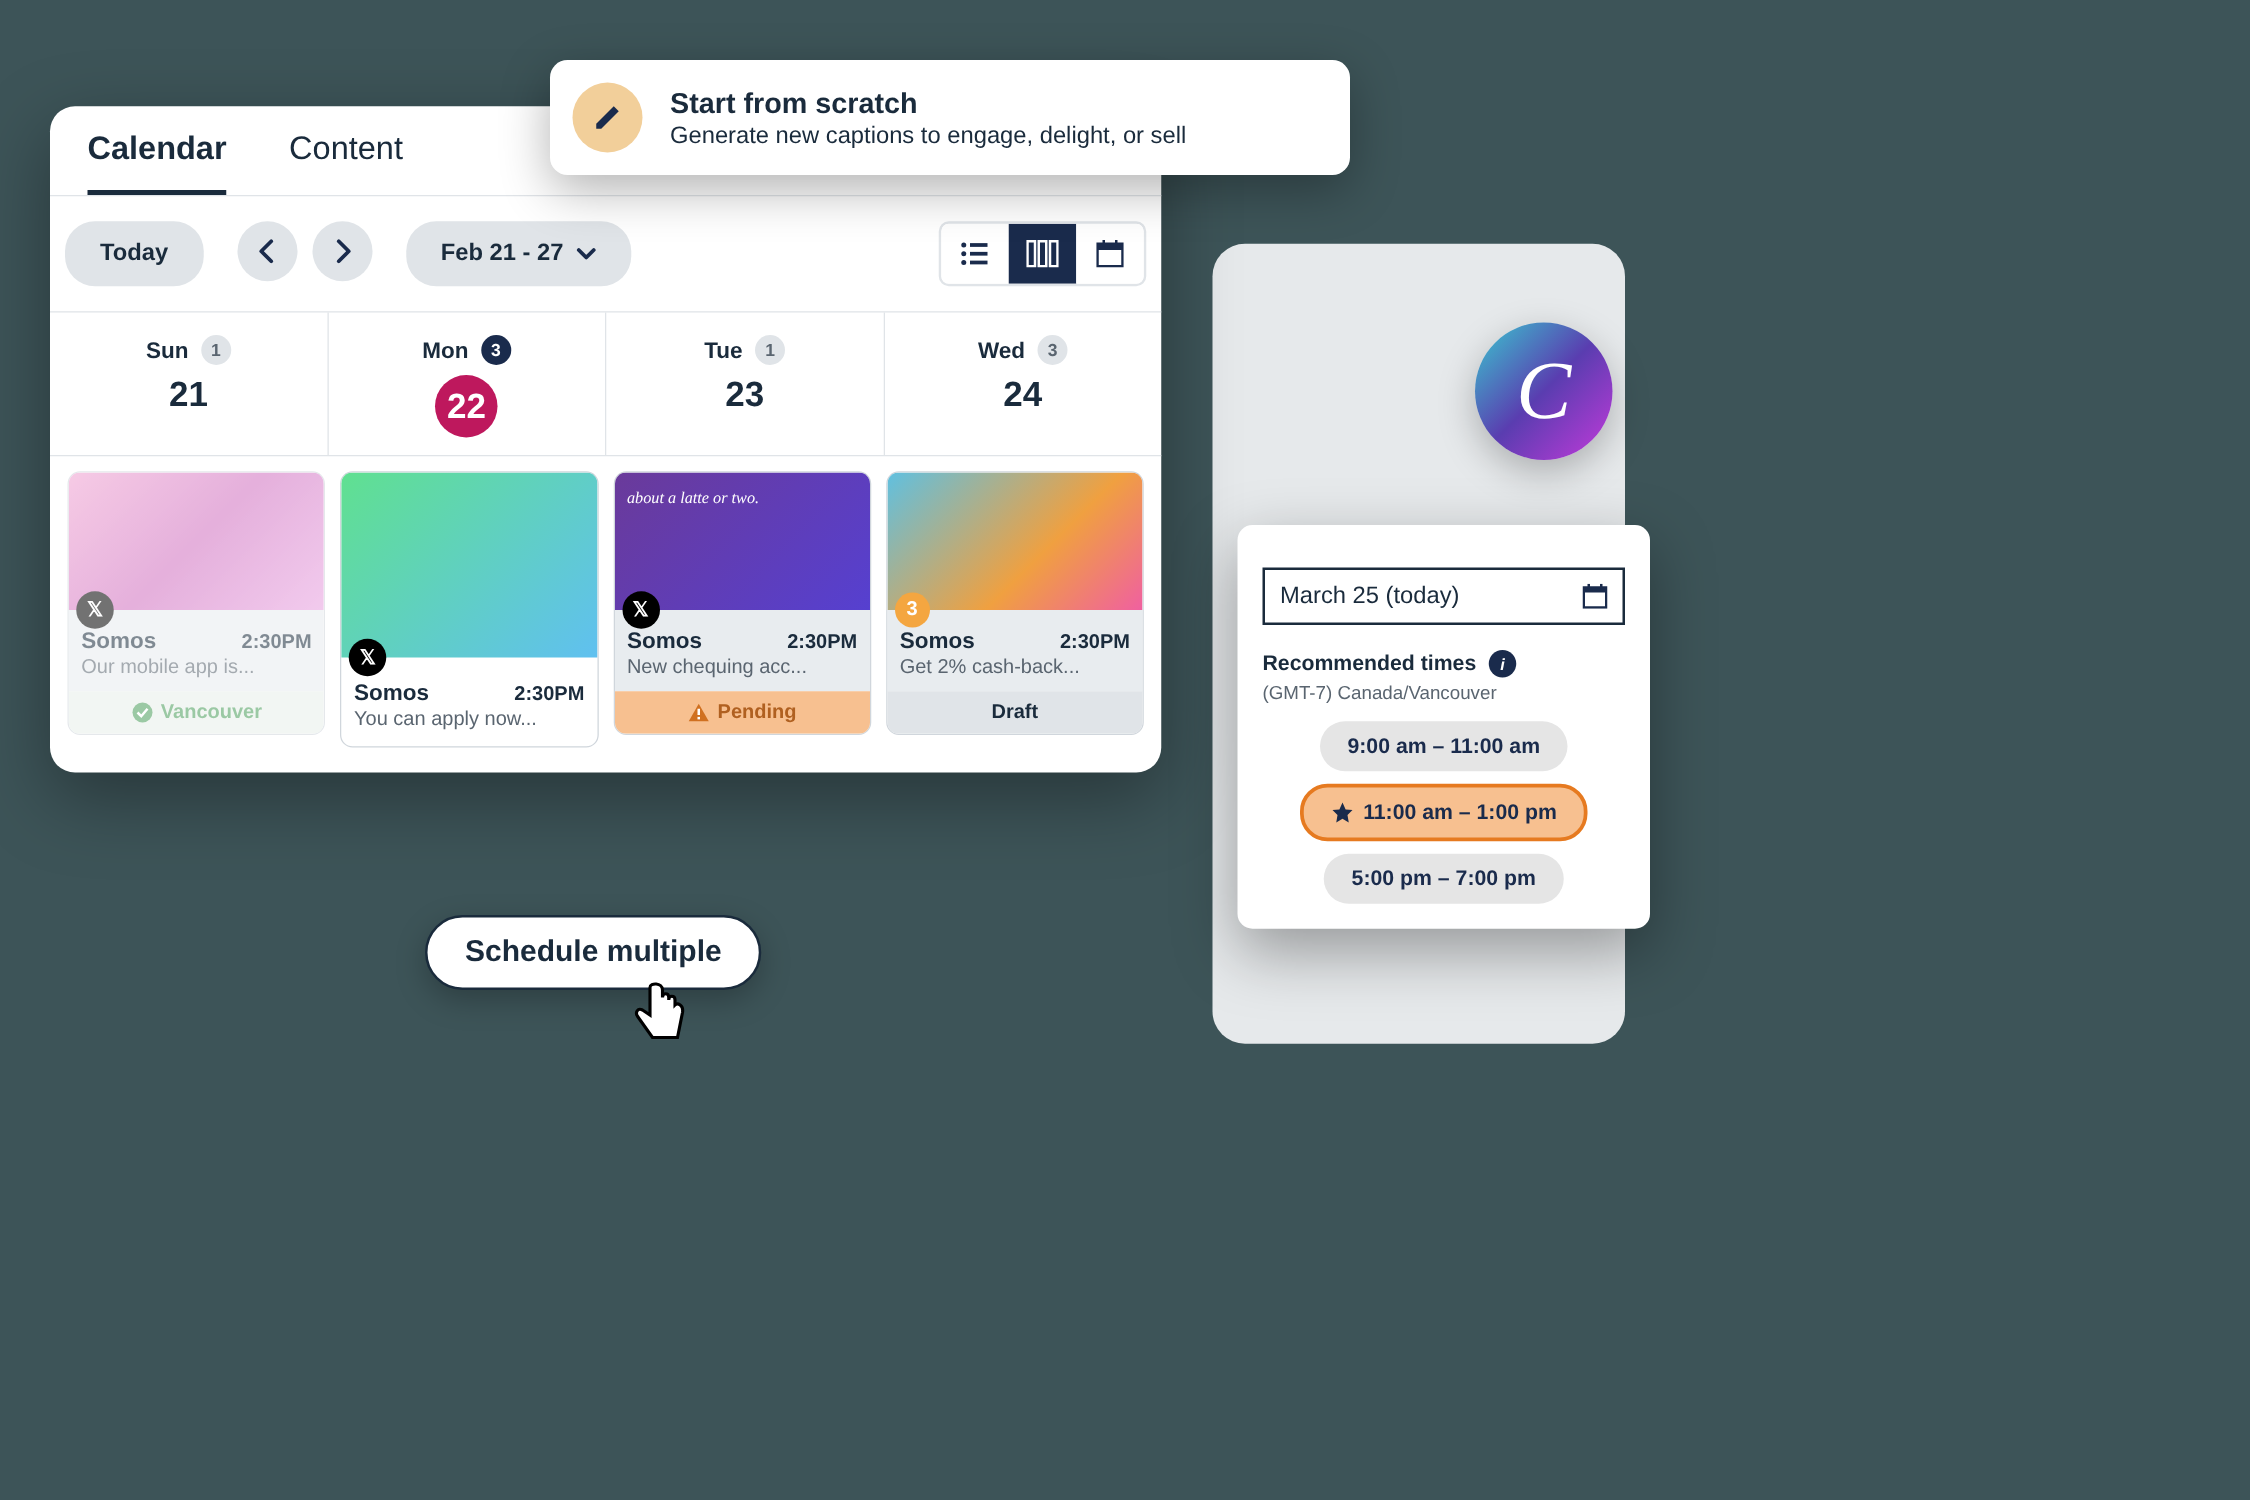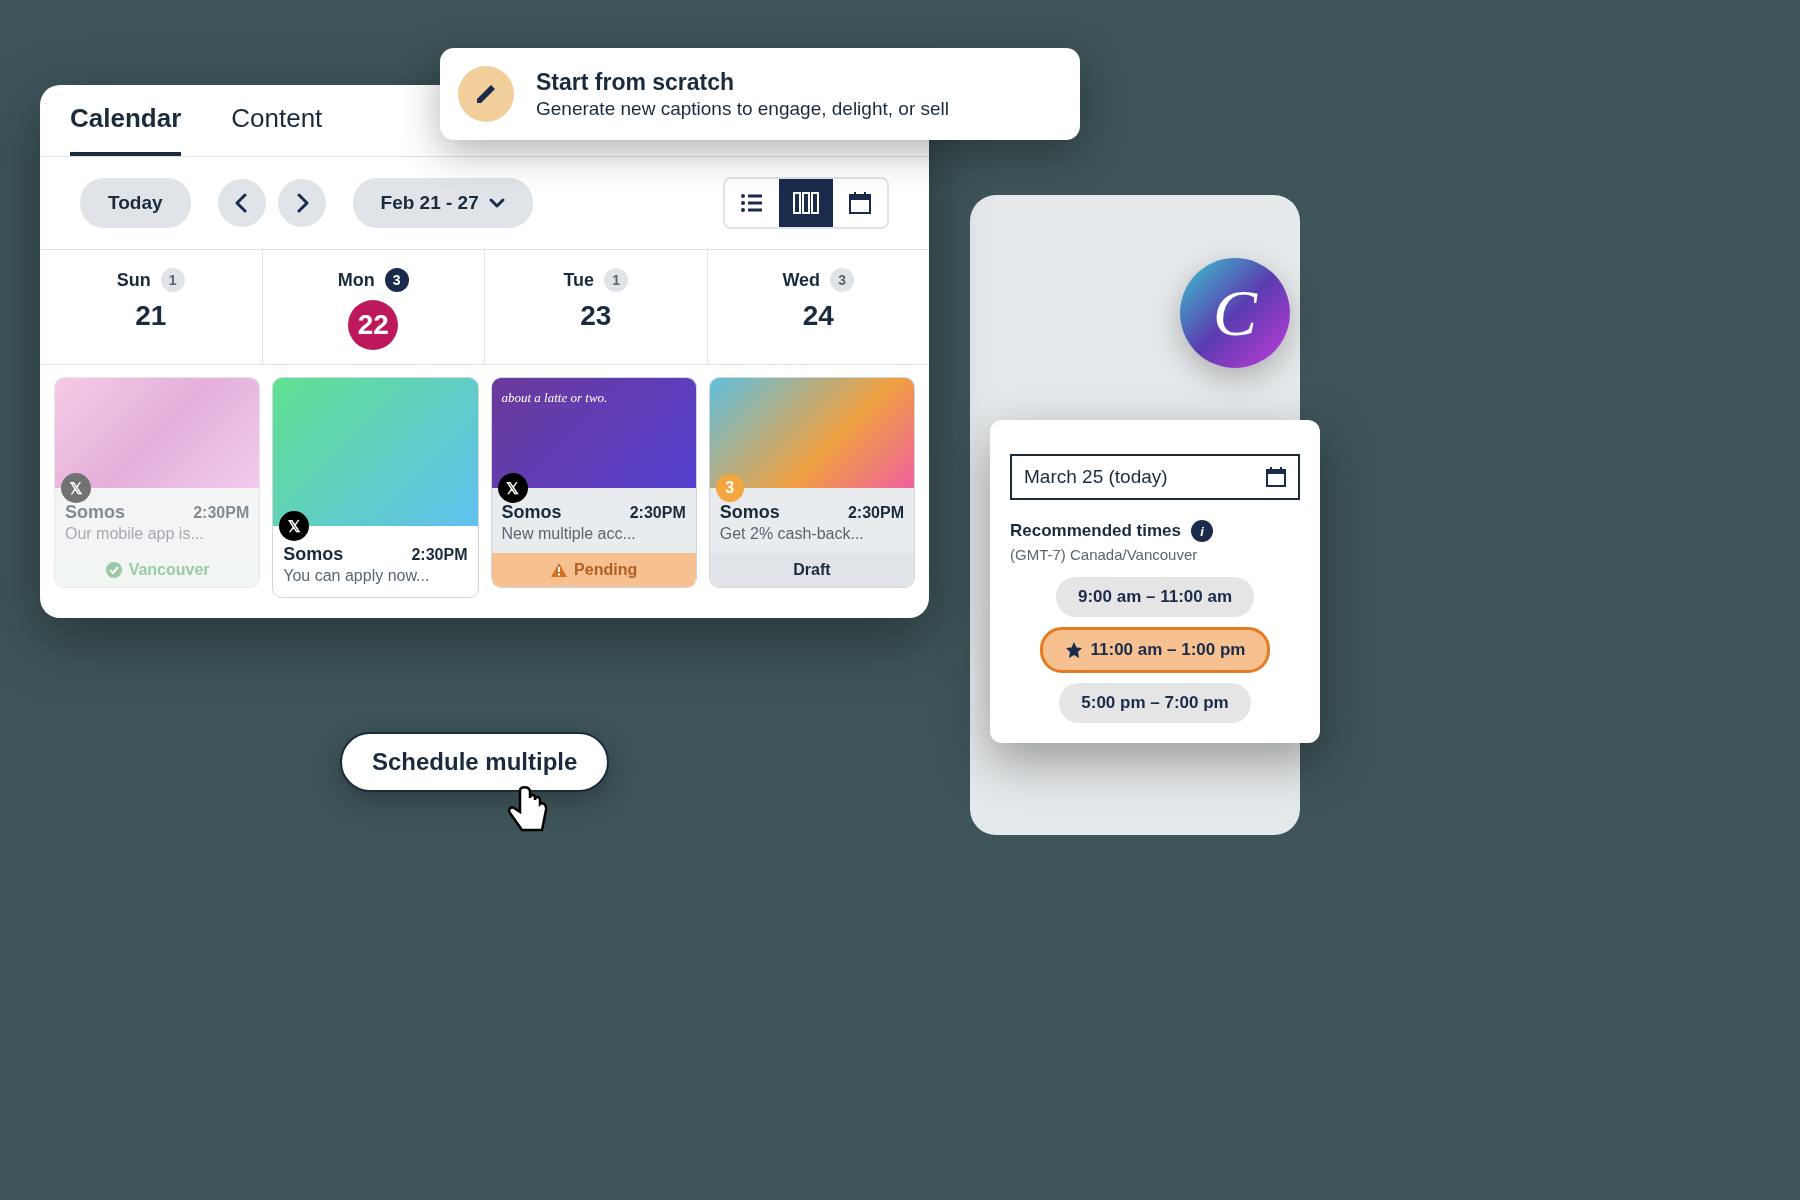--- a/index.html
+++ b/index.html
@@ -38,22 +38,21 @@
   cursor: pointer;
 }
 .tab.active {
   font-weight: 700;
   border-bottom: 4px solid #1a2b3c;
 }
 
 
 .toolbar {
   display: flex;
-  align-items: center;
-  padding: 20px 40px;
+  padding: 20px 12px;
   gap: 27px;
 }
 .btn-pill {
   background: #e0e4e8;
   border-radius: 24px;
   padding: 14px 28px;
   font-size: 19px;
   font-weight: 700;
   color: #1a2b3c;
   cursor: pointer;
@@ -495,21 +494,21 @@
       <div class="post-card">
         <div class="post-thumb thumb3">
           <div class="thumb3-text">about a latte or two.</div>
           <div class="x-badge bl">𝕏</div>
         </div>
         <div class="post-body">
           <div class="post-title-row">
               <span class="post-title">Somos</span>
               <span class="post-time">2:30PM</span>
             </div>
-          <div class="post-excerpt">New multiple acc...</div>
+          <div class="post-excerpt">New chequing acc...</div>
         </div>
         <div class="post-status status-pending">
           <svg width="18" height="16" viewBox="0 0 18 16">
               <path d="M9 1 L17 15 L1 15 Z" fill="#d07020"></path>
               <rect x="8" y="5" width="2" height="5" fill="#fff"></rect>
               <rect x="8" y="11.5" width="2" height="2" fill="#fff"></rect>
             </svg>
           <span>Pending</span>
         </div>
       </div>

